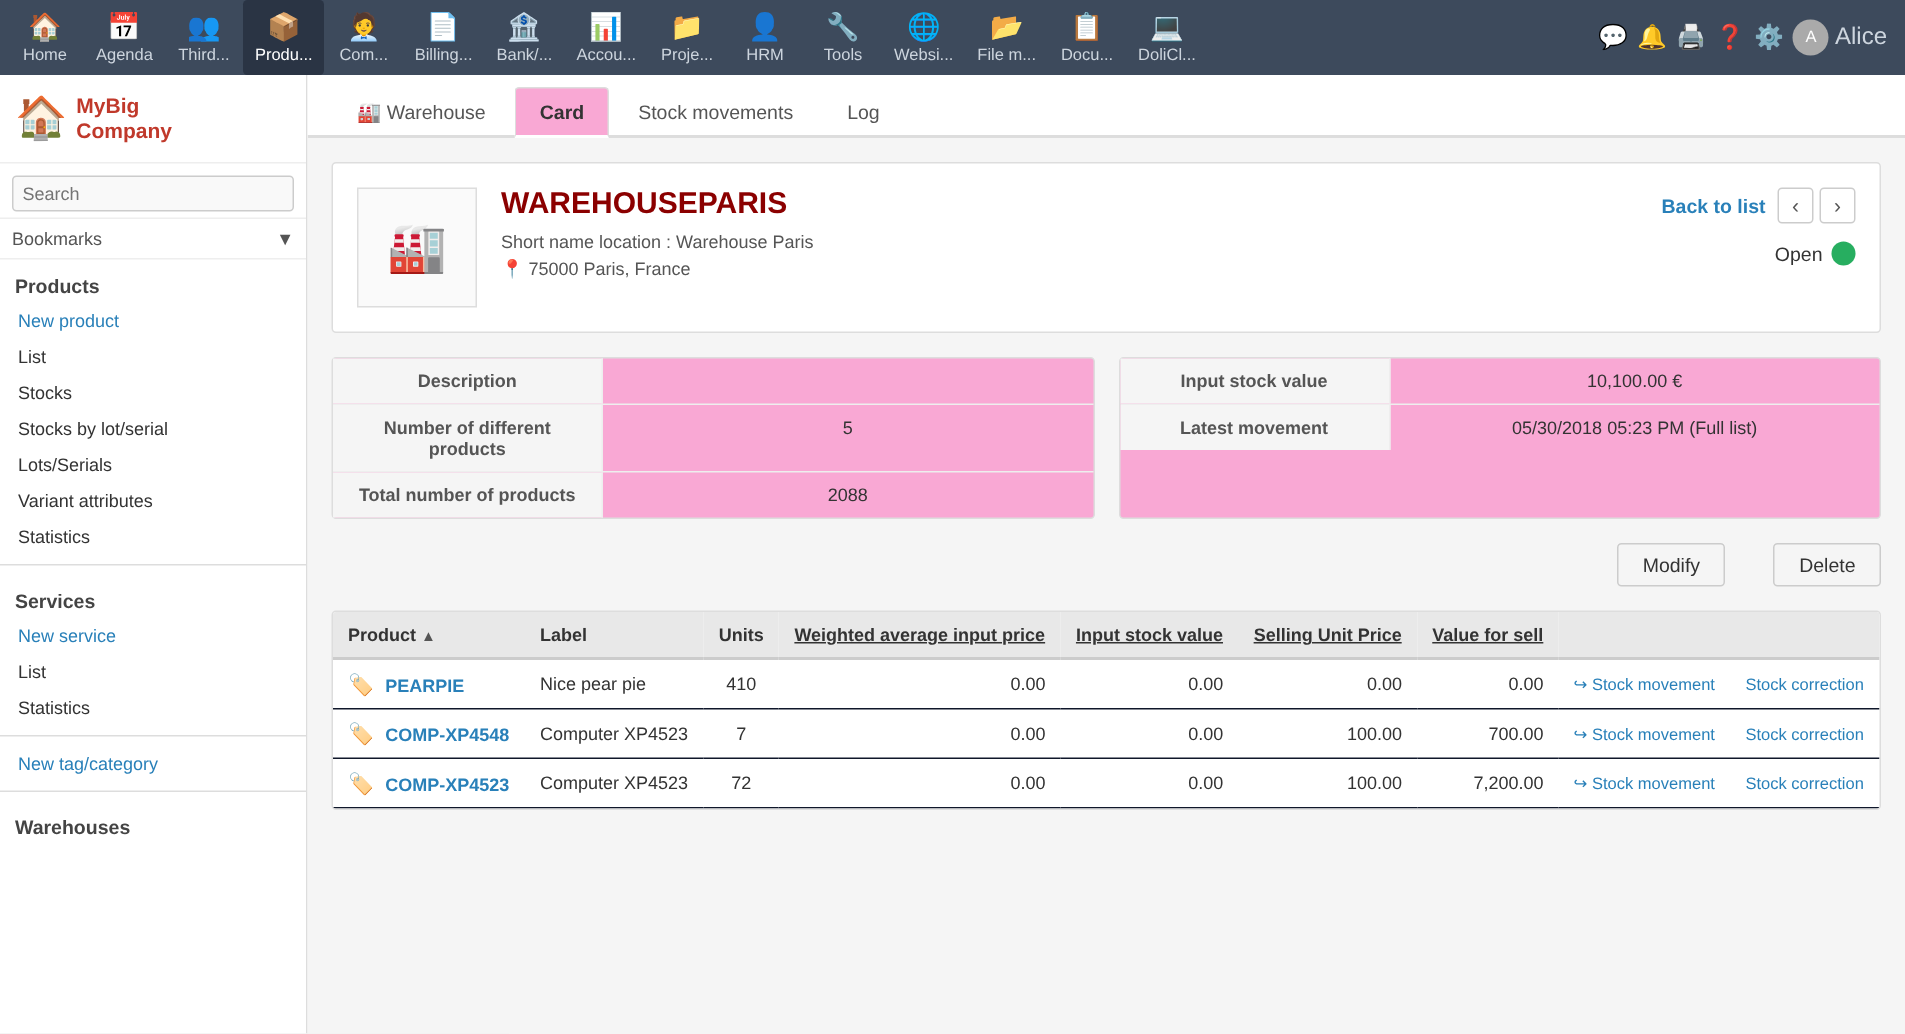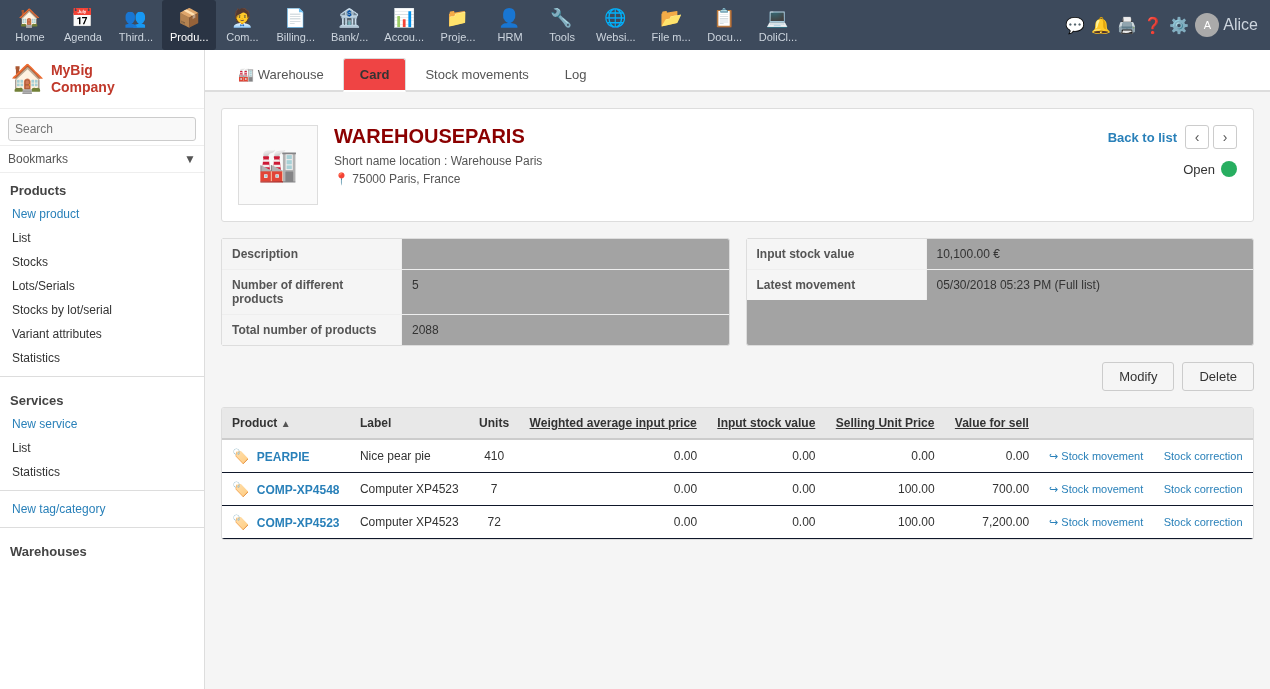--- a/index.html
+++ b/index.html
@@ -118,21 +118,21 @@
       padding: 8px 16px;
       cursor: pointer;
       font-size: 13px;
       color: #555;
       border: 1px solid transparent;
       border-bottom: none;
       margin-right: 2px;
       border-radius: 3px 3px 0 0;
     }
     .tab.active {
-      background: #ef4444;
+      background: #f9a8d4;
       border-color: #ddd;
       border-bottom: 2px solid #fff;
       color: #333;
       font-weight: bold;
       margin-bottom: -2px;
     }
 
     
     .content-area { padding: 16px; }
 
@@ -201,23 +201,24 @@
     }
 
     
     .info-grid {
       display: flex;
       gap: 16px;
       margin-bottom: 16px;
     }
     .info-left, .info-right {
       flex: 1;
-      background: #a3a3a3;
+      background: #f9a8d4;
       border: 1px solid #ddd;
       border-radius: 3px;
+      text-align: center;
     }
     .info-row {
       display: flex;
       border-bottom: 1px solid #eee;
     }
     .info-row:last-child { border-bottom: none; }
     .info-label {
       width: 180px;
       padding: 8px 10px;
       background: #f5f5f5;
@@ -242,20 +243,21 @@
       margin-bottom: 16px;
     }
     .btn {
       padding: 6px 16px;
       border: 1px solid #ccc;
       background: #f5f5f5;
       border-radius: 3px;
       cursor: pointer;
       font-size: 13px;
       color: #333;
+      margin-left: 24px;
     }
     .btn-modify { background: #f5f5f5; }
     .btn-delete { background: #f5f5f5; }
 
     
     .products-table-container {
       background: #fff;
       border: 1px solid #ddd;
       border-radius: 3px;
       overflow: auto;
@@ -386,22 +388,22 @@
 
     <div class="sidebar-dropdown">
       <span>Bookmarks</span>
       <span>▼</span>
     </div>
 
     <div class="sidebar-section-title">Products</div>
     <div class="sidebar-item">New product</div>
     <div class="sidebar-item plain">List</div>
     <div class="sidebar-item plain">Stocks</div>
+    <div class="sidebar-item plain">Stocks by lot/serial</div>
     <div class="sidebar-item plain">Lots/Serials</div>
-    <div class="sidebar-item plain">Stocks by lot/serial</div>
     <div class="sidebar-item plain">Variant attributes</div>
     <div class="sidebar-item plain">Statistics</div>
 
     <hr class="sidebar-divider">
 
     <div class="sidebar-section-title">Services</div>
     <div class="sidebar-item">New service</div>
     <div class="sidebar-item plain">List</div>
     <div class="sidebar-item plain">Statistics</div>
 

